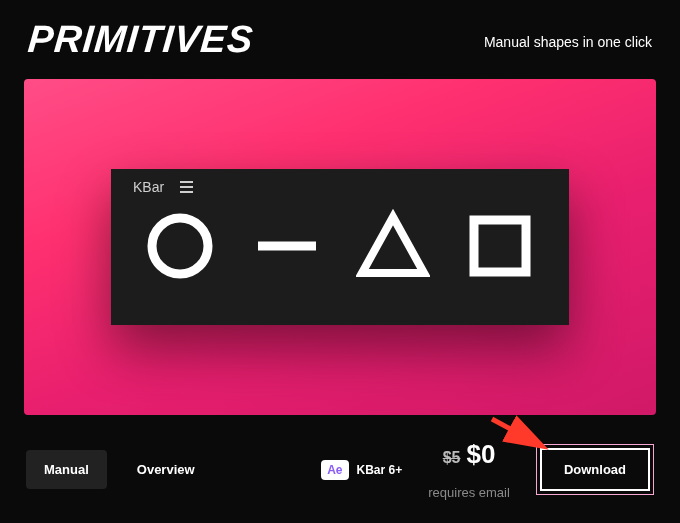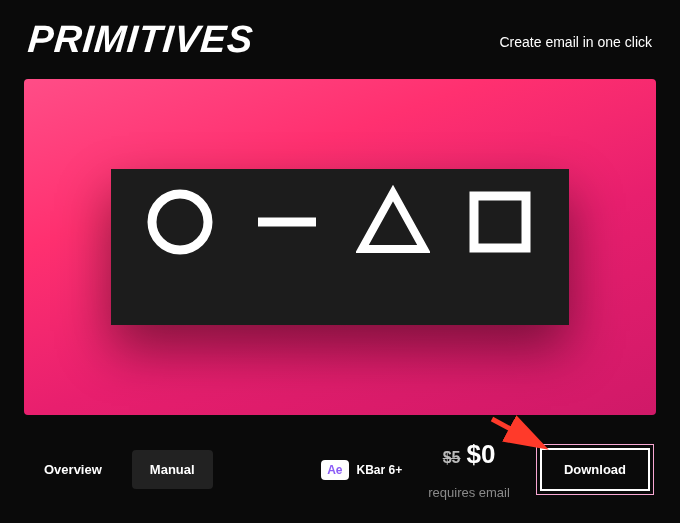--- a/index.html
+++ b/index.html
@@ -159,45 +159,53 @@
       right: 128px;
       bottom: 68px;
       pointer-events: none;
     }
   </style>
 </head>
 <body>
 
 <div class="header">
   <span class="logo">PRIMITIVES</span>
-  <span class="tagline">Create email in one click</span>
+  <span class="tagline">Manual shapes in one click</span>
 </div>
 
 <div class="hero">
   <div class="panel">
+    <div class="panel-head">
+      <span>KBar</span>
+      <span class="hamburger">
+          <span></span>
+          <span></span>
+          <span></span>
+        </span>
+    </div>
     <div class="shapes">
       <svg class="shape" viewBox="0 0 74 74">
           <circle cx="37" cy="37" r="28" stroke="white" stroke-width="9" fill="none"></circle>
         </svg>
       <svg class="shape" viewBox="0 0 74 74">
           <line x1="8" y1="37" x2="66" y2="37" stroke="white" stroke-width="9"></line>
         </svg>
       <svg class="shape" viewBox="0 0 74 74">
           <polygon points="37,8 68,64 6,64" stroke="white" stroke-width="8" fill="none" stroke-linejoin="miter"></polygon>
         </svg>
       <svg class="shape" viewBox="0 0 74 74">
           <rect x="11" y="11" width="52" height="52" stroke="white" stroke-width="9" fill="none"></rect>
         </svg>
     </div>
   </div>
 </div>
 
 <div class="bottom">
+  <div class="tab box">Manual</div>
   <div class="tab plain">Overview</div>
-  <div class="tab box">Manual</div>
   <div class="spacer"></div>
   <div class="ae-group">
     <span class="ae-badge">Ae</span>
     <span class="kbar2">KBar 6+</span>
   </div>
   <div class="price-group">
     <div class="price-line">
       <span class="old-price">$5</span>
       <span class="new-price">$0</span>
     </div>

